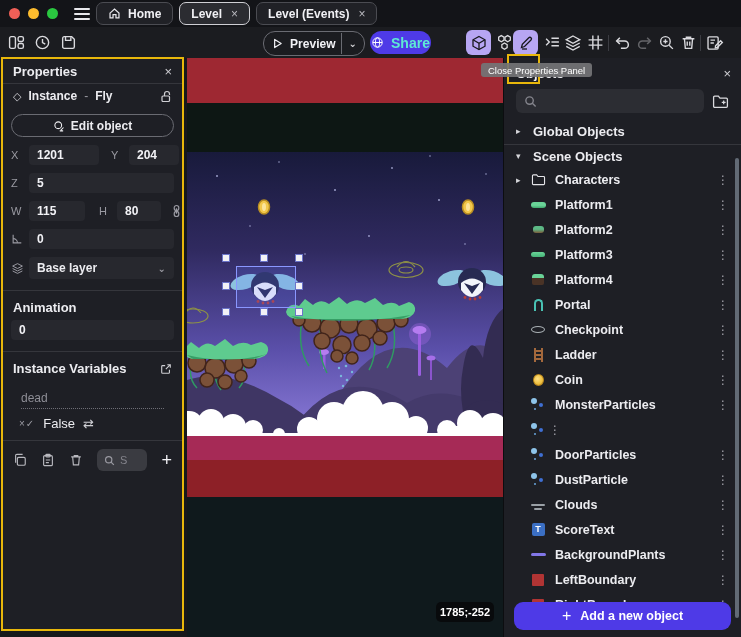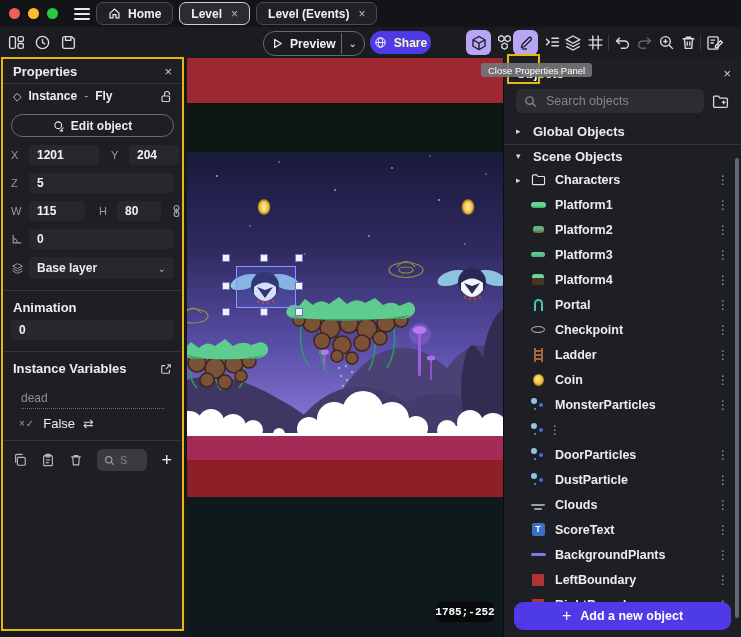--- a/index.html
+++ b/index.html
@@ -19,21 +19,21 @@
        border:1px solid #4b4c52;border-radius:7px;background:#202126;font-size:12px;font-weight:700;color:#f0f0f4;}
   .tab.active{border-color:#cfcfd4;background:#2b2c31;}
   .tab .x{color:#b9b9bf;font-size:12px;font-weight:400;margin-left:2px;}
   .tab:first-of-type{margin-left:14px;}
   
   .toolbar{position:absolute;left:0;top:27px;width:741px;height:31px;background:#1b1c20;}
   .tbtn{position:absolute;top:4px;height:23px;display:flex;align-items:center;justify-content:center;}
   .ghost{border:1px solid #6a6b72;border-radius:12px;gap:6px;background:transparent;
          font-size:12px;font-weight:700;color:#f2f2f6;}
   .vdiv{width:1px;height:21px;background:#6a6b72;}
-  .purple-pill{background:#4e3ae7;border-radius:12px;gap:7px;font-size:12px;font-weight:700;color:#fef9c3;}
+  .purple-pill{background:#4e3ae7;border-radius:12px;gap:7px;font-size:14px;font-weight:700;color:#5eead4;}
   .icobtn{width:25px;height:25px;top:3px;border-radius:6px;display:flex;align-items:center;justify-content:center;}
   .icobtn.hl{background:#b7a6f3;}
   .sep{position:absolute;top:8px;width:1px;height:16px;background:#3c3d43;}
   .ylbox{position:absolute;left:507px;top:27px;width:33px;height:30px;border:2px solid #e8b70b;box-sizing:border-box;z-index:6;}
   .dim{opacity:.38;}
   
   .props{position:absolute;left:1px;top:57px;width:183px;height:574px;box-sizing:border-box;
          border:2px solid #e8b70b;background:#1e1f25;z-index:5;font-size:12px;}
   .pp-h{display:flex;align-items:center;justify-content:space-between;padding:5px 10px 4px;}
   .pp-title{font-size:13px;font-weight:700;}
@@ -57,21 +57,21 @@
   .pp-head2{font-size:13px;font-weight:700;padding:9px 10px 3px;display:flex;align-items:center;}
   .deadrow{margin:12px 18px 0;color:#8e8e96;font-size:12px;border-bottom:1px dotted #6e6e76;padding-bottom:3px;}
   .falserow{display:flex;align-items:center;gap:8px;margin:7px 16px 9px;}
   .falserow .xc{color:#9a9aa2;font-size:10px;letter-spacing:1px;}
   .falserow .val{font-size:13px;font-weight:400;}
   .falserow .swap{color:#cfcfd4;font-size:13px;}
   .ppbar{display:flex;align-items:center;gap:14px;padding:8px 10px;}
   .ppbar .ms{width:62px;height:22px;background:#3a3b41;border-radius:6px;display:flex;align-items:center;gap:5px;padding:0 7px;box-sizing:border-box;}
   .ppbar .plus{margin-left:auto;color:#f2f2f6;font-size:18px;font-weight:400;}
   
-  .canvas{position:absolute;left:187px;top:58px;width:316px;height:579px;background:#0f191c;overflow:hidden;font-family:Liberation Mono, monospace;}
+  .canvas{position:absolute;left:187px;top:58px;width:316px;height:579px;background:#0f191c;overflow:hidden;}
   .handle{position:absolute;width:8px;height:8px;background:#f2f2f6;border:1px solid #6b74c8;box-sizing:border-box;z-index:3;}
   .selrect{position:absolute;left:49px;top:208px;width:58px;height:40px;border:1px solid #8a97ff;
            background:rgba(100,120,255,.18);z-index:2;}
   .coord{position:absolute;left:249px;top:544px;width:58px;height:20px;background:rgba(8,8,10,.88);
          border-radius:5px;color:#fff;font-size:11px;font-weight:700;display:flex;align-items:center;justify-content:center;z-index:4;}
   
   .objs{position:absolute;left:503px;top:58px;width:238px;height:579px;background:#1e1f25;
         border-left:1px solid #0c0d10;box-sizing:border-box;z-index:4;}
   .ob-h{height:26px;display:flex;align-items:center;padding:2px 10px 0 12px;}
   .ob-title{font-size:13px;font-weight:700;}
@@ -566,21 +566,20 @@
     <span class="xbtn">×</span>
   </div>
   <div class="ob-search">
     <div class="ob-input">
       <span class="icon">
         <svg width="13" height="13" viewBox="0 0 14 14" fill="none" stroke="#84848c" stroke-width="1.5">
             <circle cx="6" cy="6" r="4"></circle>
             <path d="M9 9 L12.5 12.5"></path>
           </svg>
       </span>
-      <input readonly="" placeholder="Search objects" style="">
     </div>
     <span class="icon">
       <svg width="17" height="15" viewBox="0 0 16 14" fill="none" stroke="#dadade" stroke-width="1.2">
           <path d="M1.5 3 a1 1 0 0 1 1 -1 H6 L7.5 3.8 H13.5 a1 1 0 0 1 1 1 V11.5 a1 1 0 0 1 -1 1 H2.5 a1 1 0 0 1 -1 -1 Z"></path>
           <path d="M11 6 V9.6 M9.2 7.8 H12.8"></path>
         </svg>
     </span>
   </div>
   <div class="grp">
     <span class="gc">▸</span>

